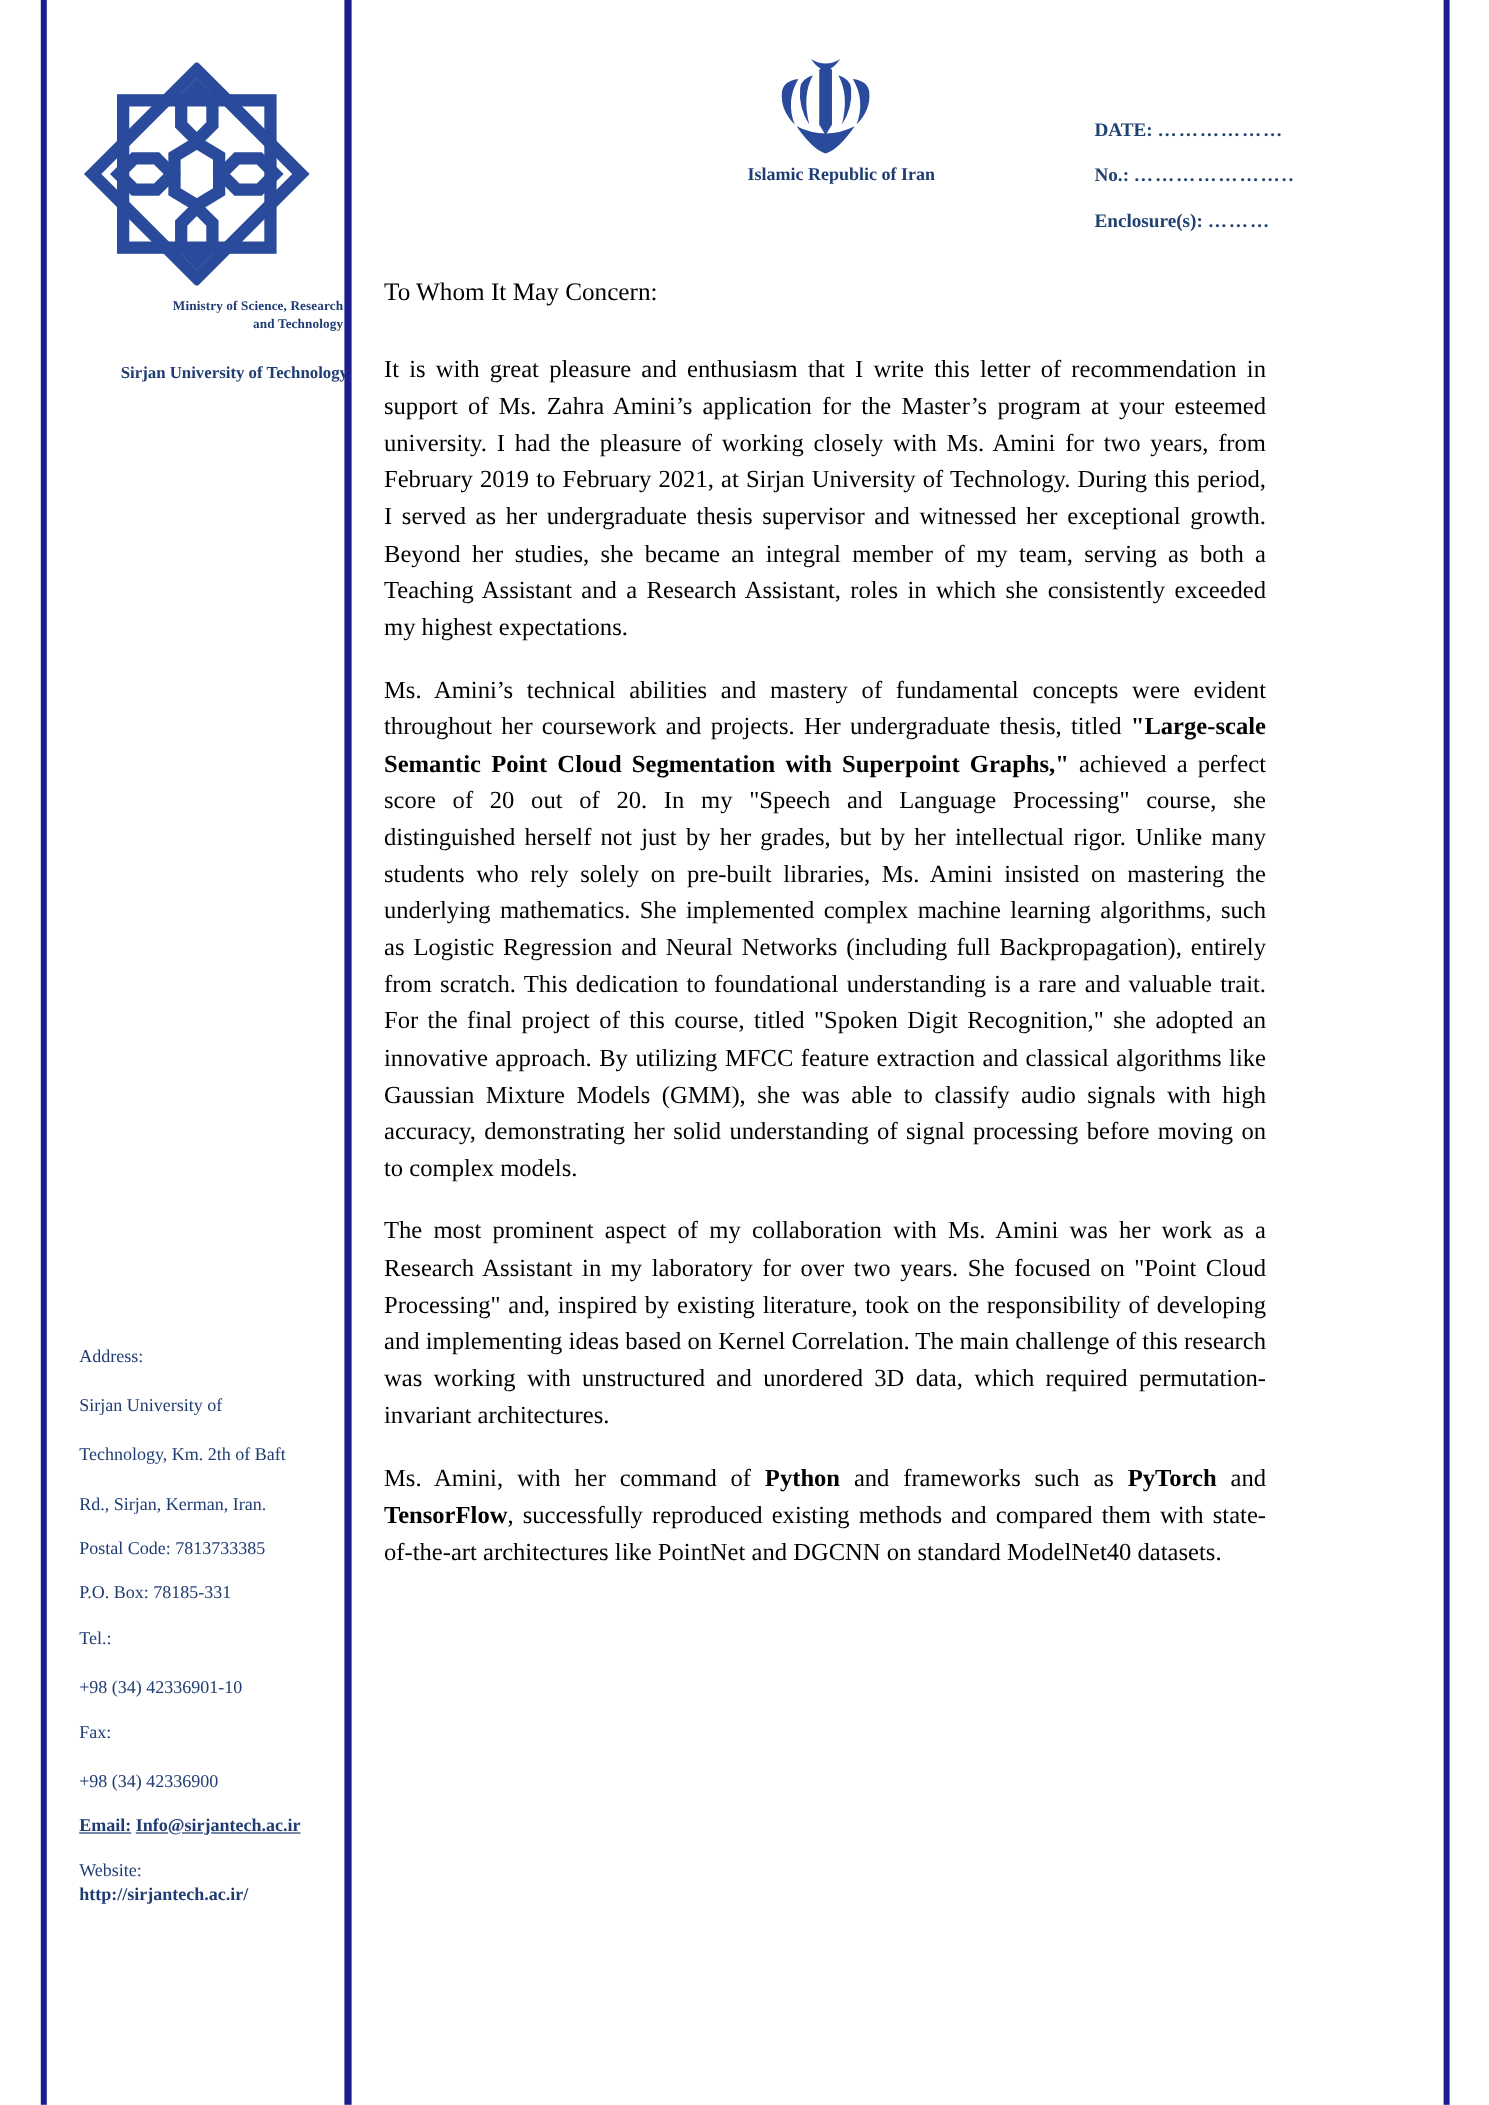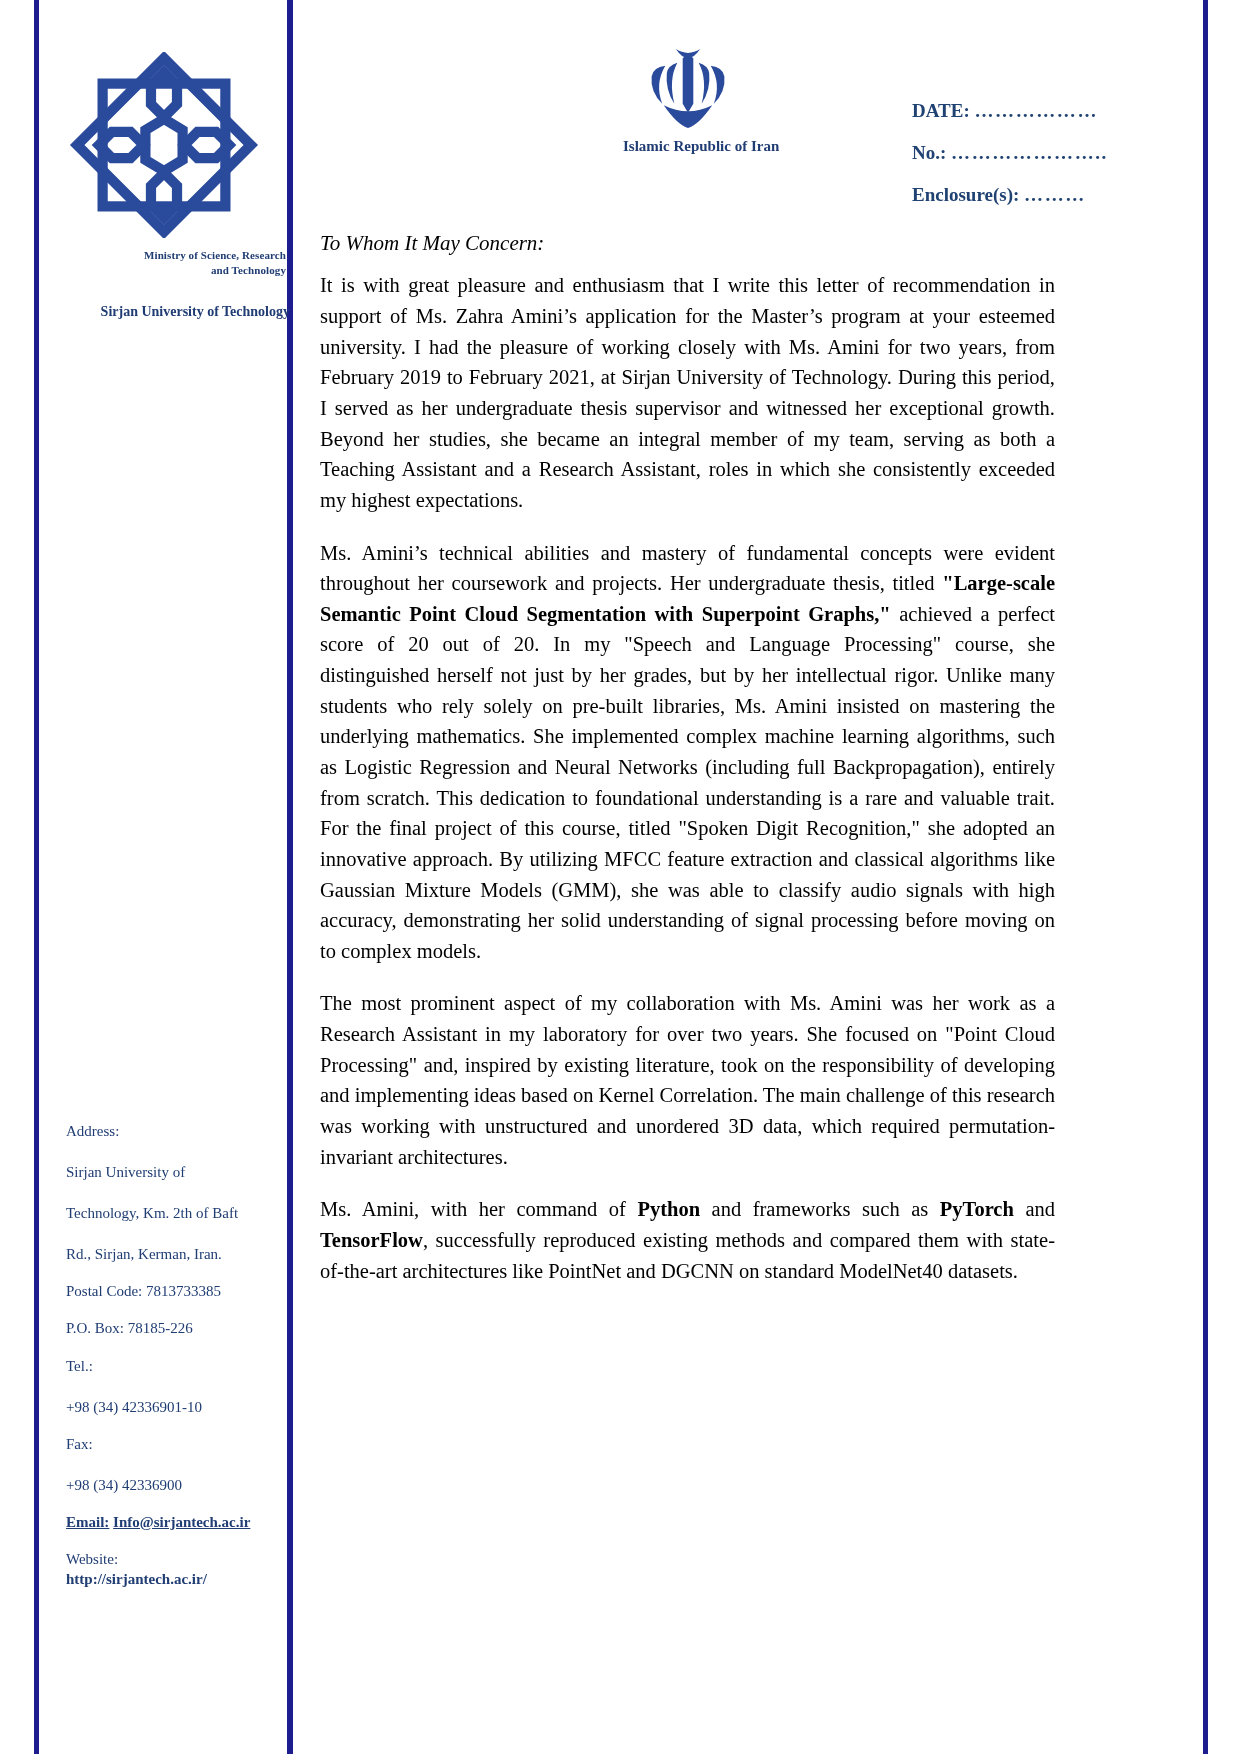--- a/index.html
+++ b/index.html
@@ -104,39 +104,38 @@
     white-space: nowrap;
   }
 
   .meta {
     position: absolute;
     left: 912px;
     top: 100px;
     width: 290px;
     color: #1f4272;
     font-weight: bold;
-    font-size: 19px;
+    font-size: 16px;
   }
   .meta .row { margin-bottom: 20px; white-space: nowrap; }
   .meta .dots { letter-spacing: 1.6px; }
 
   
   .body-col {
     position: absolute;
     left: 320px;
     top: 228px;
     width: 735px;
     color: #000000;
     font-size: 20.5px;
     line-height: 1.495;
   }
   .salutation {
-    font-style: italic;
     font-size: 21px;
-    margin-bottom: 11px;
+    margin-bottom: 34px;
   }
   .para {
     text-align: justify;
     text-justify: inter-word;
     margin: 0 0 22px 0;
   }
   .para b { font-weight: bold; }
 </style>
 </head>
 <body>
@@ -183,21 +182,21 @@
         <span class="val line">Rd., Sirjan, Kerman, Iran.</span>
       </div>
 
       <div class="blk">
         <span class="lbl">Postal Code:</span>
         <span class="val">7813733385</span>
       </div>
 
       <div class="blk">
         <span class="lbl">P.O. Box:</span>
-        <span class="val">78185-226</span>
+        <span class="val">78185-331</span>
       </div>
 
       <div class="blk">
         <span class="lbl line">Tel.:</span>
         <span class="val line">+98 (34) 42336901-10</span>
       </div>
 
       <div class="blk">
         <span class="lbl line">Fax:</span>
         <span class="val line">+98 (34) 42336900</span>

